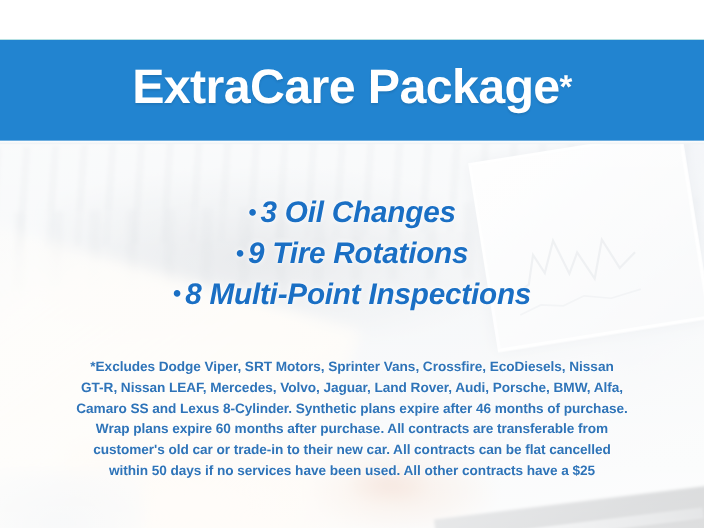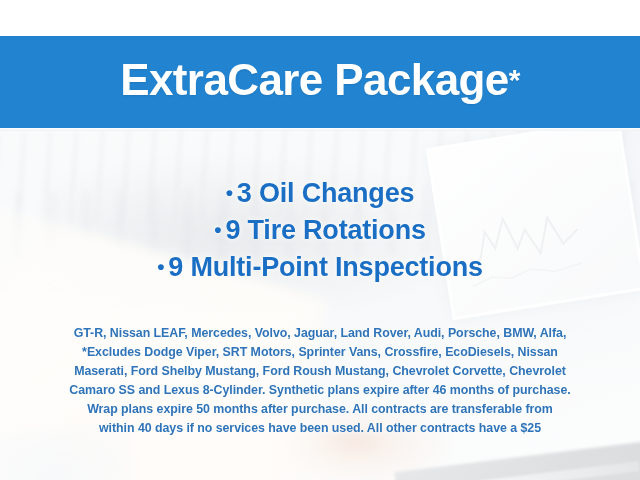--- a/index.html
+++ b/index.html
@@ -166,20 +166,21 @@
     position:absolute;left:0;top:92px;width:640px;height:3px;
     background:linear-gradient(180deg,rgba(255,255,255,.95),rgba(236,240,243,.9));
     z-index:10;
   }
 
   
   .benefits{
     position:absolute;left:0;top:139px;width:640px;
     z-index:8;
     text-align:center;
+    font-style:italic;
   }
   .benefit{
     display:block;
     color:#1a6fc4;
     font-size:27px;
     font-weight:bold;
     letter-spacing:-0.2px;
     line-height:1.37;
     white-space:nowrap;
     text-shadow:0 0 6px rgba(255,255,255,.95),0 0 2px rgba(255,255,255,.9);
@@ -237,25 +238,25 @@
     <div class="header-title">
         <span>ExtraCare Package</span>
         <span class="star">*</span>
       </div>
   </div>
   <div class="header-underline"></div>
 
   <div class="benefits">
     <div class="benefit"><span class="dot">•</span><span>3 Oil Changes</span></div>
     <div class="benefit"><span class="dot">•</span><span>9 Tire Rotations</span></div>
-    <div class="benefit"><span class="dot">•</span><span>9 Multi-Point Inspections</span></div>
+    <div class="benefit"><span class="dot">•</span><span>8 Multi-Point Inspections</span></div>
   </div>
 
   <div class="fineprint">
+    <span class="fp-line">*Excludes Dodge Viper, SRT Motors, Sprinter Vans, Crossfire, EcoDiesels, Nissan</span>
     <span class="fp-line">GT-R, Nissan LEAF, Mercedes, Volvo, Jaguar, Land Rover, Audi, Porsche, BMW, Alfa,</span>
-    <span class="fp-line">*Excludes Dodge Viper, SRT Motors, Sprinter Vans, Crossfire, EcoDiesels, Nissan</span>
-    <span class="fp-line">Maserati, Ford Shelby Mustang, Ford Roush Mustang, Chevrolet Corvette, Chevrolet</span>
     <span class="fp-line">Camaro SS and Lexus 8-Cylinder. Synthetic plans expire after 46 months of purchase.</span>
-    <span class="fp-line">Wrap plans expire 50 months after purchase. All contracts are transferable from</span>
-    <span class="fp-line">within 40 days if no services have been used. All other contracts have a $25</span>
+    <span class="fp-line">Wrap plans expire 60 months after purchase. All contracts are transferable from</span>
+    <span class="fp-line">customer's old car or trade-in to their new car. All contracts can be flat cancelled</span>
+    <span class="fp-line">within 50 days if no services have been used. All other contracts have a $25</span>
   </div>
 
 </div>
 
 </body></html>

